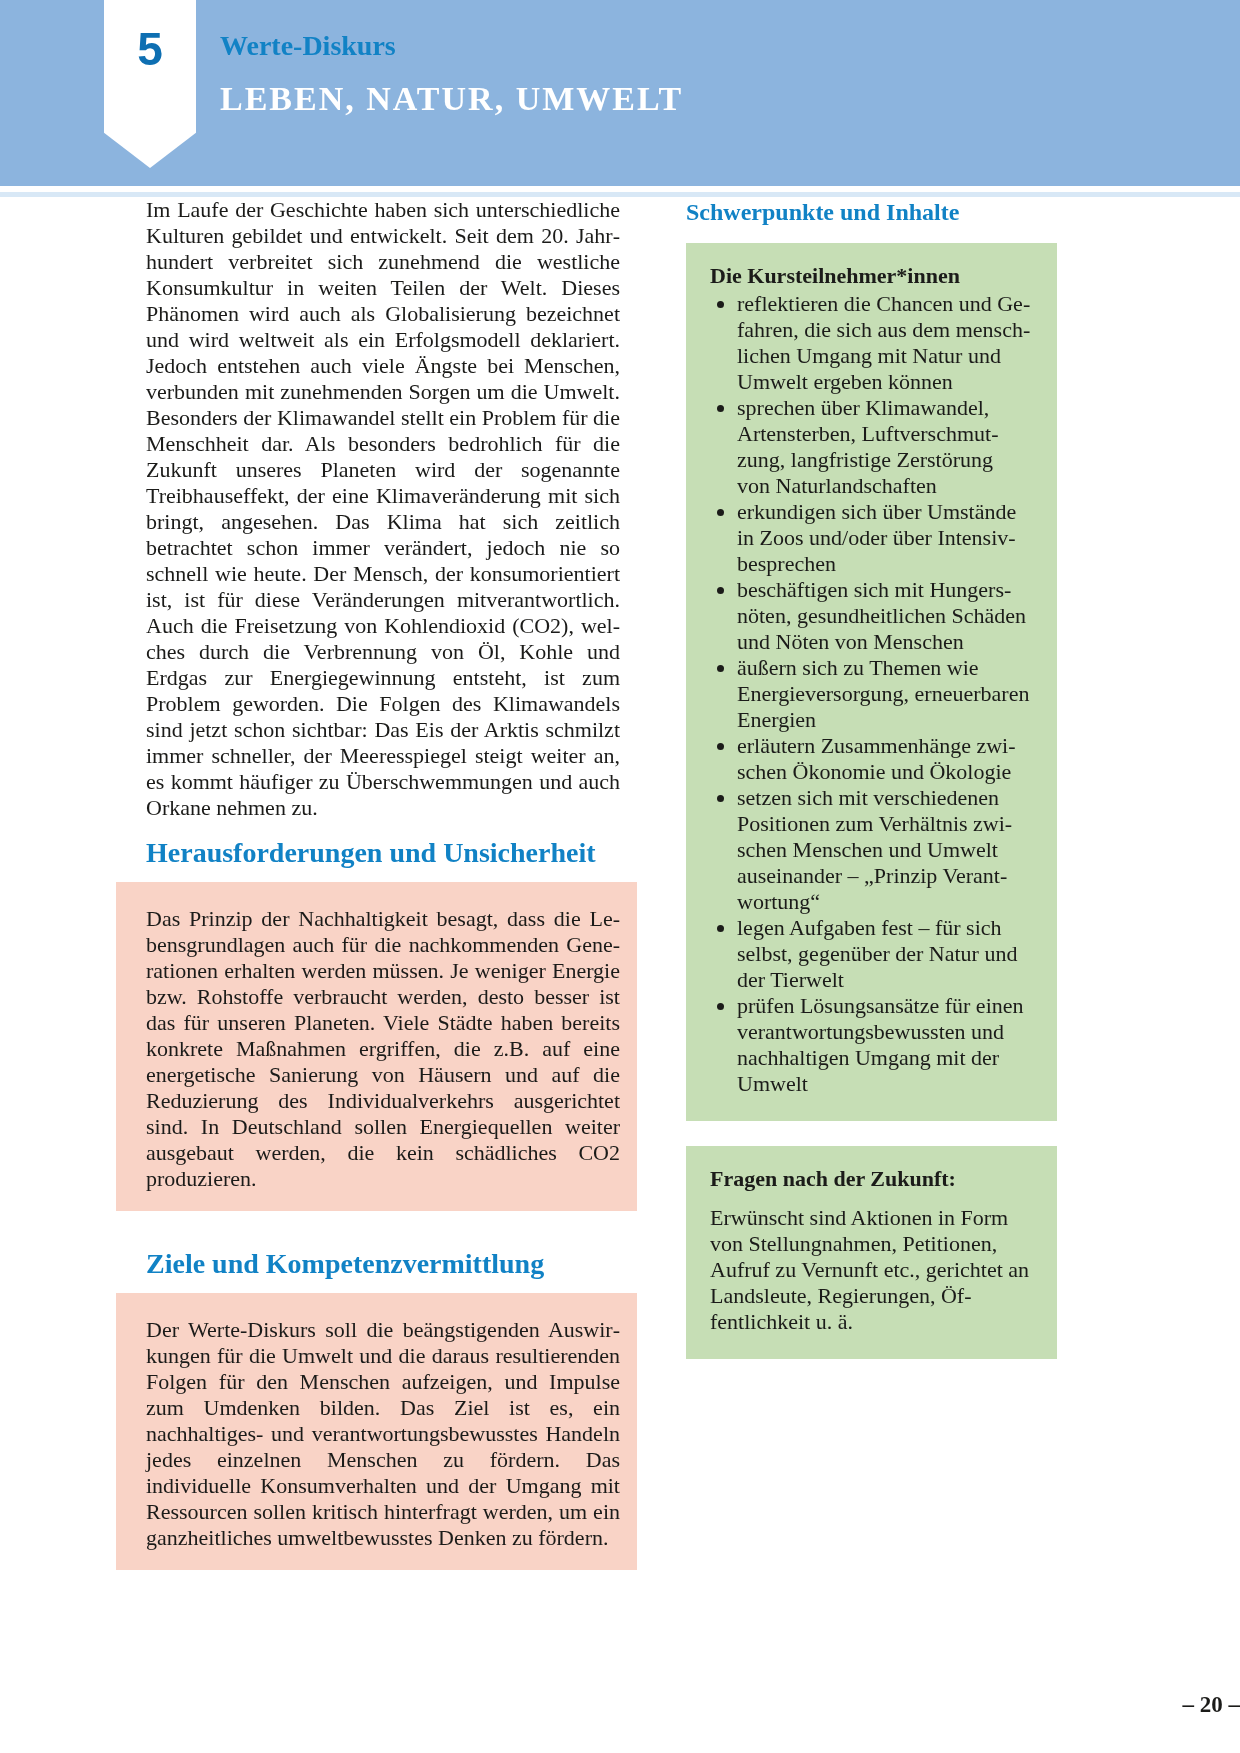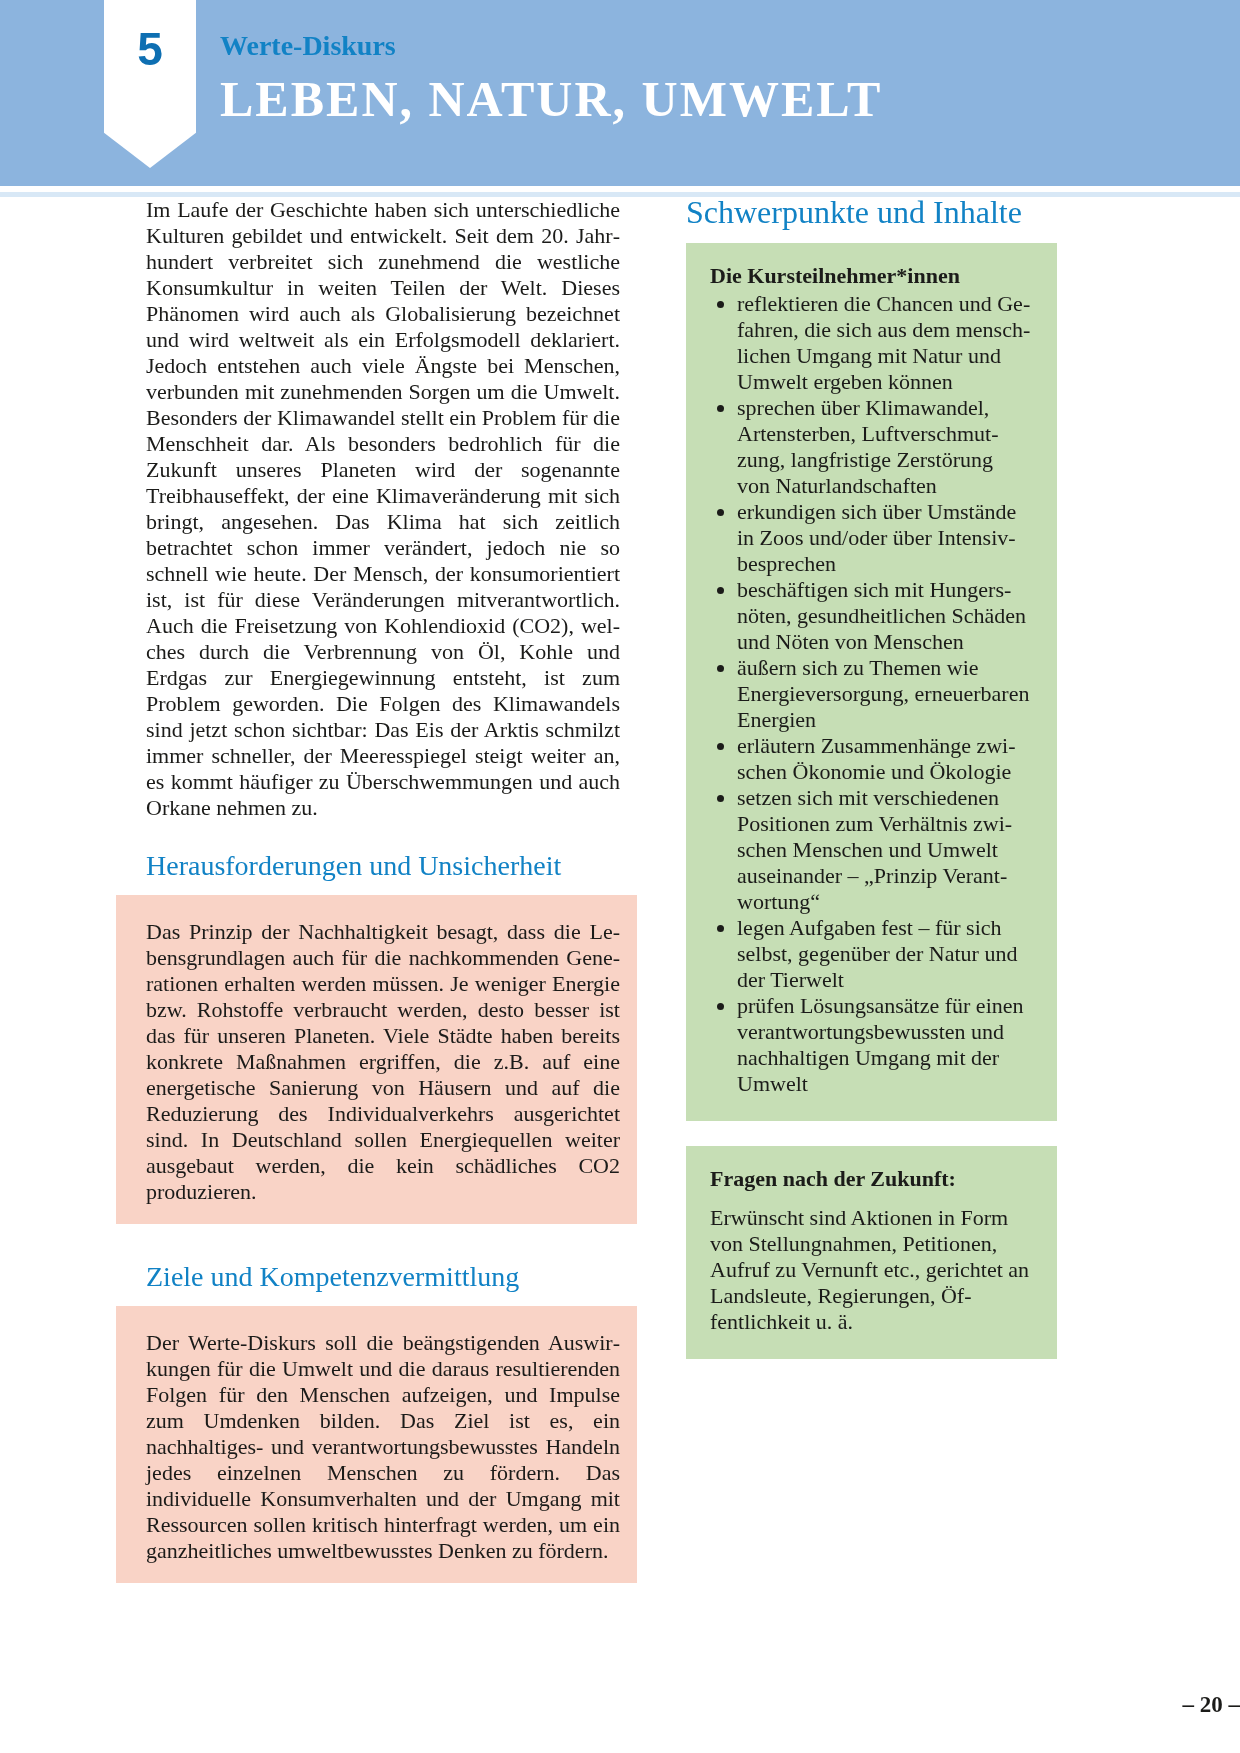--- a/index.html
+++ b/index.html
@@ -14,39 +14,39 @@
   .ribbon {
     position:absolute; left:104px; top:0; width:92px; height:168px; background:#ffffff;
     clip-path: polygon(0 0, 100% 0, 100% 79%, 50% 100%, 0 79%);
   }
   .chapter-num {
     position:absolute; left:0; top:22px; width:100%; text-align:center;
     font-family:"Liberation Sans", sans-serif; font-weight:bold; font-size:46px;
   }
   .titles { position:absolute; left:220px; top:22px; }
   .title1 { font-size:28px; font-weight:bold; line-height:48px; }
-  .title2 { font-size:50px; font-weight:bold; line-height:58px; letter-spacing:2px; color:#ffffff; }
+  .title2 { font-size:34px; font-weight:bold; line-height:58px; letter-spacing:2px; color:#ffffff; }
 
   
   .col-left  { position:absolute; left:116px; top:197px; width:521px; }
   .col-right { position:absolute; left:686px; top:197px; width:371px; }
 
   .intro {
     margin:0 0 0 30px; width:474px; font-size:22px; line-height:26px;
     text-align:justify; hyphens:manual;
   }
-  .section-heading { margin:30px 0 14px 30px; font-size:28px; font-weight:normal; line-height:30px; }
+  .section-heading { margin:17px 0 14px 30px; font-size:28px; font-weight:bold; line-height:30px; }
   .pink-box {
     padding:24px 17px 19px 30px; font-size:22px; line-height:26px;
     text-align:justify; hyphens:manual;
   }
   .pink-box + .section-heading { margin-top:38px; }
   .pink-box p { margin:0; }
 
-  .right-heading { margin:0 0 16px 0; font-size:32px; font-weight:normal; line-height:30px; }
+  .right-heading { margin:0 0 16px 0; font-size:24px; font-weight:bold; line-height:30px; }
   .green-box { padding:20px 18px 24px 24px; font-size:22px; line-height:26px; hyphens:manual; }
   .green-box .box-title { font-weight:bold; display:block; }
   .bullets { list-style:none; margin:2px 8px 0 0; padding:0; }
   .bullets li { position:relative; padding-left:27px; }
   .bullets li::before {
     content:""; position:absolute; left:7px; top:10px;
     width:7px; height:7px; border-radius:50%; background:#1b1b19;
   }
   .green-box.future { margin-top:25px; }
   .future-text { margin:13px 0 0 0; }

